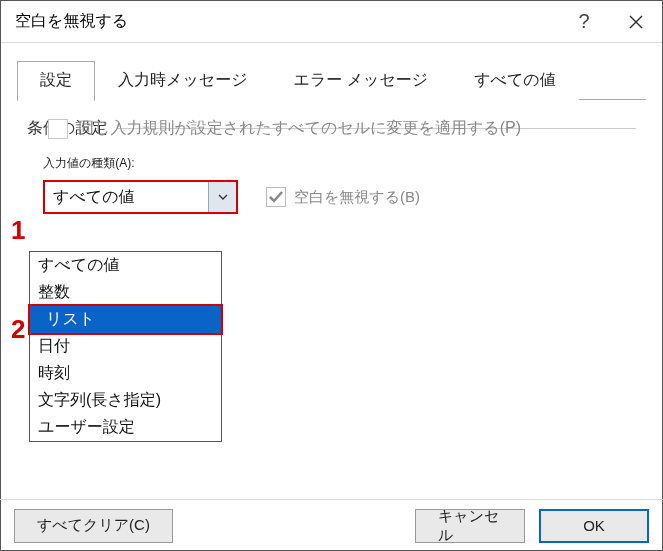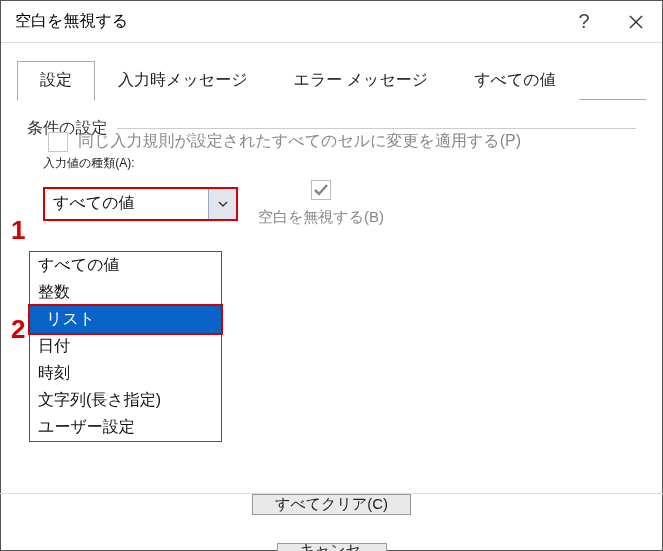--- a/index.html
+++ b/index.html
@@ -86,23 +86,22 @@
     flex:1; padding: 0 8px; font-size:16px; color:#111;
   }
   .combo .combo-btn {
     width: 28px; height: 100%;
     background: #e1e6ee;
     border-left: 1px solid #9aa6bb;
     display:flex; align-items:center; justify-content:center;
   }
   .combo .combo-btn svg { width:10px; height:6px; }
   .chkrow {
-    display:flex; align-items:center; gap:8px; margin-left: 20px;
+    display:flex; align-items:center; gap:8px; margin-left: 28px;
     color:#888;
-    flex-direction:column;
   }
   .chk {
     width:20px; height:20px; border:1px solid #bbb; background:#fff;
     display:flex; align-items:center; justify-content:center;
   }
   .chk svg { width:14px; height:12px; stroke:#888; fill:none; stroke-width:2.5; }
   .dropdown {
     position:absolute;
     left: 28px;
     top: 208px;
@@ -136,27 +135,26 @@
   .lower-chk {
     position:absolute;
     left: 26px; bottom: 75px;
     display:flex; align-items:center; gap:10px;
     color:#888; font-size:16px;padding-left:21px;
   }
   .lower-chk .chk { border-color:#c8c8c8; }
   .footer {
     position:absolute;
     left:0; right:0; bottom:0;
-    height:58px;
+    height:52px;
     border-top:1px solid #ddd;
     display:flex;
     align-items:center;
     padding: 0 14px;
     gap: 14px;
-    flex-direction: column;
   }
   .btn {
     height: 34px;
     border:1px solid #999;
     background:#e9e9e9;
     padding: 0 22px;
     display:flex; align-items:center; justify-content:center;
     font-size:15px; color:#222; cursor:pointer;
   }
   .btn.primary { border-color:#0b66c2; box-shadow: inset 0 0 0 1px #0b66c2; background:#e9e9e9;}

